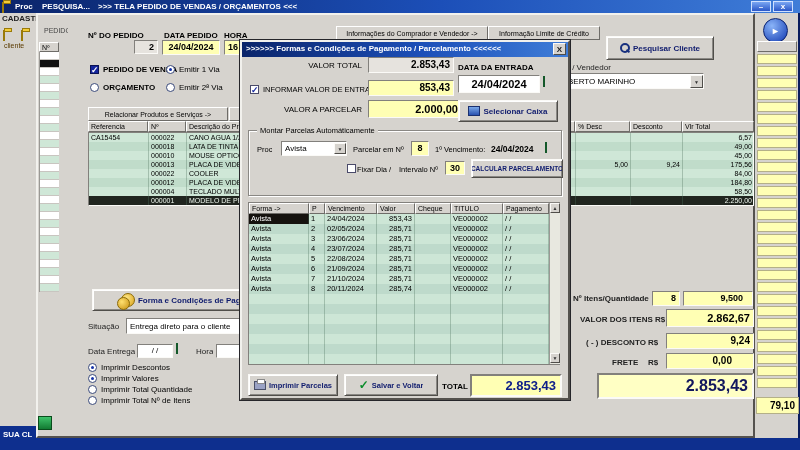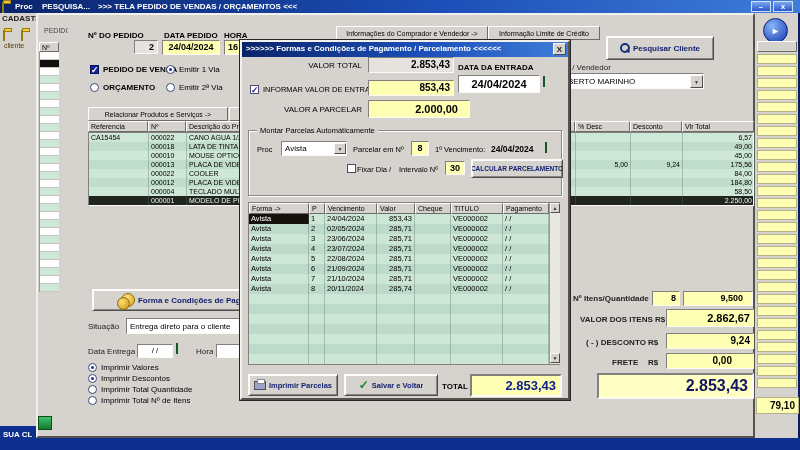--- a/index.html
+++ b/index.html
@@ -279,25 +279,25 @@
 <span class="a nw" style="left:88px;top:347px;color:#222">Data Entrega</span>
 <div class="a sunk white c nw" style="left:137px;top:344px;width:36px;height:14px;line-height:12px">/ /</div>
 <span class="a ic-cal" style="left:176px;top:344px"></span>
 <span class="a nw" style="left:196px;top:347px;color:#222">Hora</span>
 <div class="a sunk white" style="left:216px;top:344px;width:38px;height:14px"></div>
 
 
 <div class="a" style="left:88px;top:362px;width:140px;height:46px">
     <div class="opt">
       <div class="rd on"></div>
-      <div class="lbl nw">Imprimir Valores</div>
+      <div class="lbl nw">Imprimir Descontos</div>
     </div>
     <div class="opt">
       <div class="rd on"></div>
-      <div class="lbl nw">Imprimir Descontos</div>
+      <div class="lbl nw">Imprimir Valores</div>
     </div>
     <div class="opt">
       <div class="rd"></div>
       <div class="lbl nw">Imprimir Total Quantidade</div>
     </div>
     <div class="opt">
       <div class="rd"></div>
       <div class="lbl nw">Imprimir Total Nº de Itens</div>
     </div>
   </div>
@@ -374,20 +374,24 @@
   <span class="a b nw" style="left:216px;top:21px">DATA DA ENTRADA</span>
   <div class="a sunk white c b nw" style="left:216px;top:33px;width:82px;height:18px;font-size:11px;line-height:16px">24/04/2024</div>
   <span class="a ic-cal" style="left:301px;top:35px"></span>
   <div class="a opt" style="left:8px;top:42px">
     <span class="cbW on"></span>
     <span class="nw" style="font-size:7.5px">INFORMAR VALOR DE ENTRADA</span>
   </div>
   <div class="a sunk yel r b nw" style="left:126px;top:38px;width:86px;height:16px;font-size:10px;line-height:14px;padding-right:3px">853,43</div>
   <span class="a r nw" style="left:38px;top:63px;width:82px">VALOR A PARCELAR</span>
   <div class="a sunk yel r b nw" style="left:126px;top:58px;width:102px;height:18px;font-size:11px;line-height:16px;padding-right:11px">2.000,00</div>
+  <div class="a btn" style="left:216px;top:58px;width:100px;height:22px">
+    <span class="ic-cash"></span>
+    <span class="b navy nw">Selecionar Caixa</span>
+  </div>
 
   <div class="a group" style="left:6px;top:88px;width:314px;height:66px">
     <span class="a nw" style="left:8px;top:-5px;background:#d6d3ce;padding:0 3px;font-size:7.5px">Montar Parcelas Automáticamente</span>
     <span class="a nw" style="left:8px;top:14px;font-size:7.5px">Proc</span>
     <div class="a sunk white nw" style="left:32px;top:10px;width:66px;height:15px">
       <span class="nw" style="position:absolute;left:3px;top:2px;width:46px">Avista</span>
       <span class="a arr gl gl-down" style="left:52px;top:1px;width:12px;height:11px"></span>
     </div>
     <span class="a nw" style="left:104px;top:14px;font-size:7.5px">Parcelar em Nº</span>
     <div class="a sunk yel c b nw" style="left:162px;top:10px;width:18px;height:15px;font-size:9px;line-height:13px">8</div>

